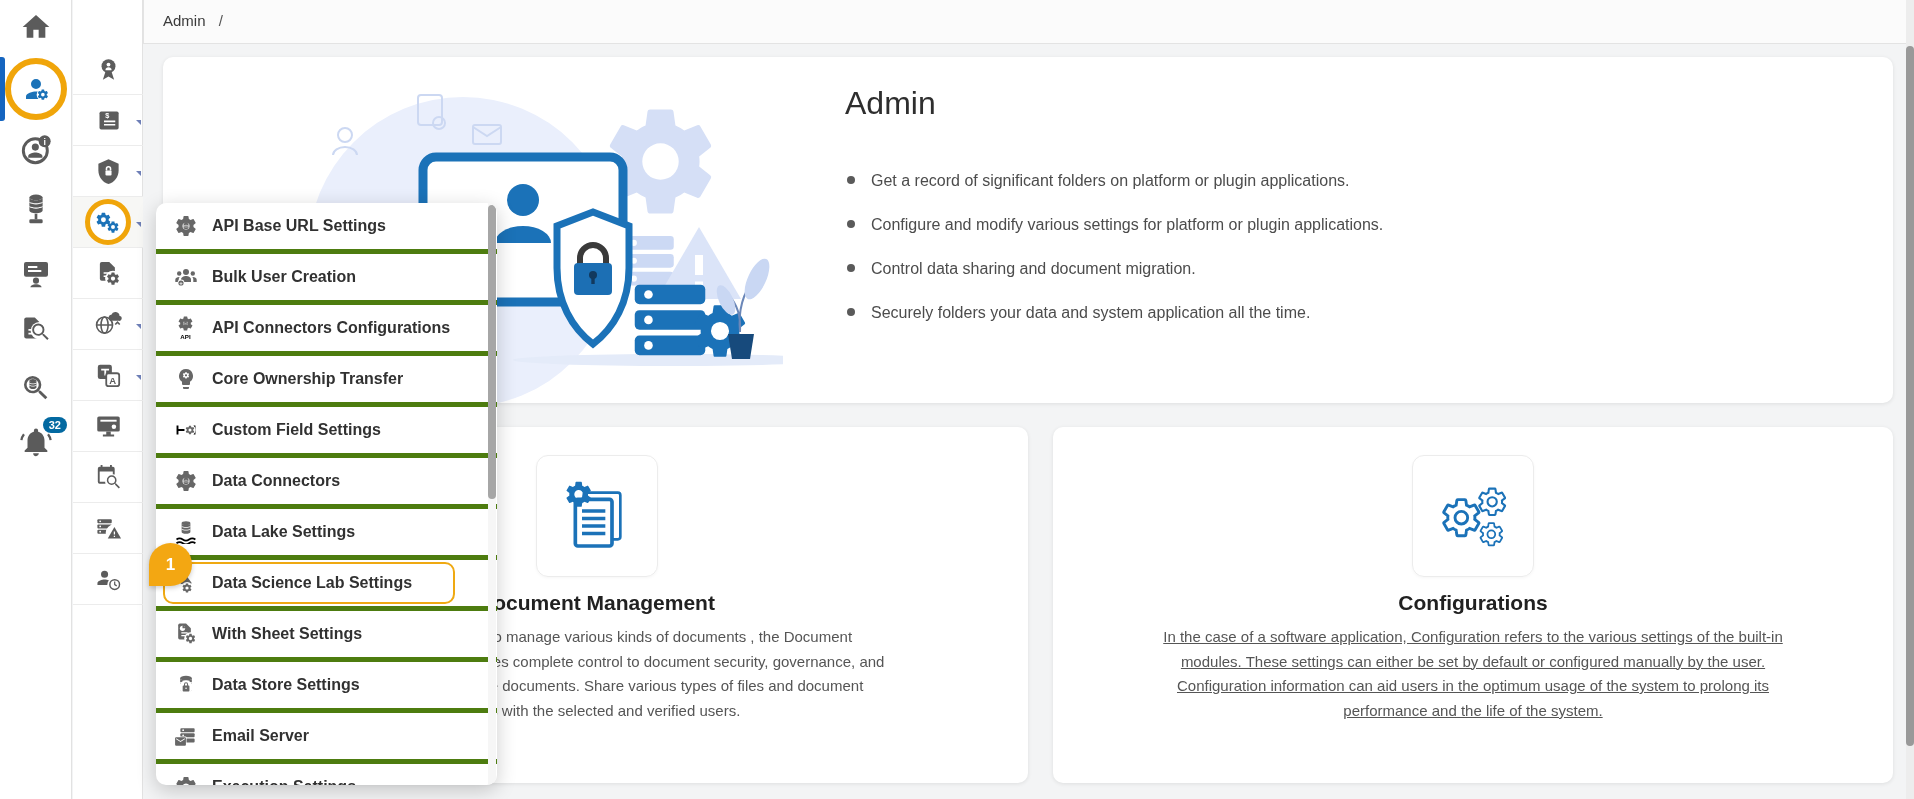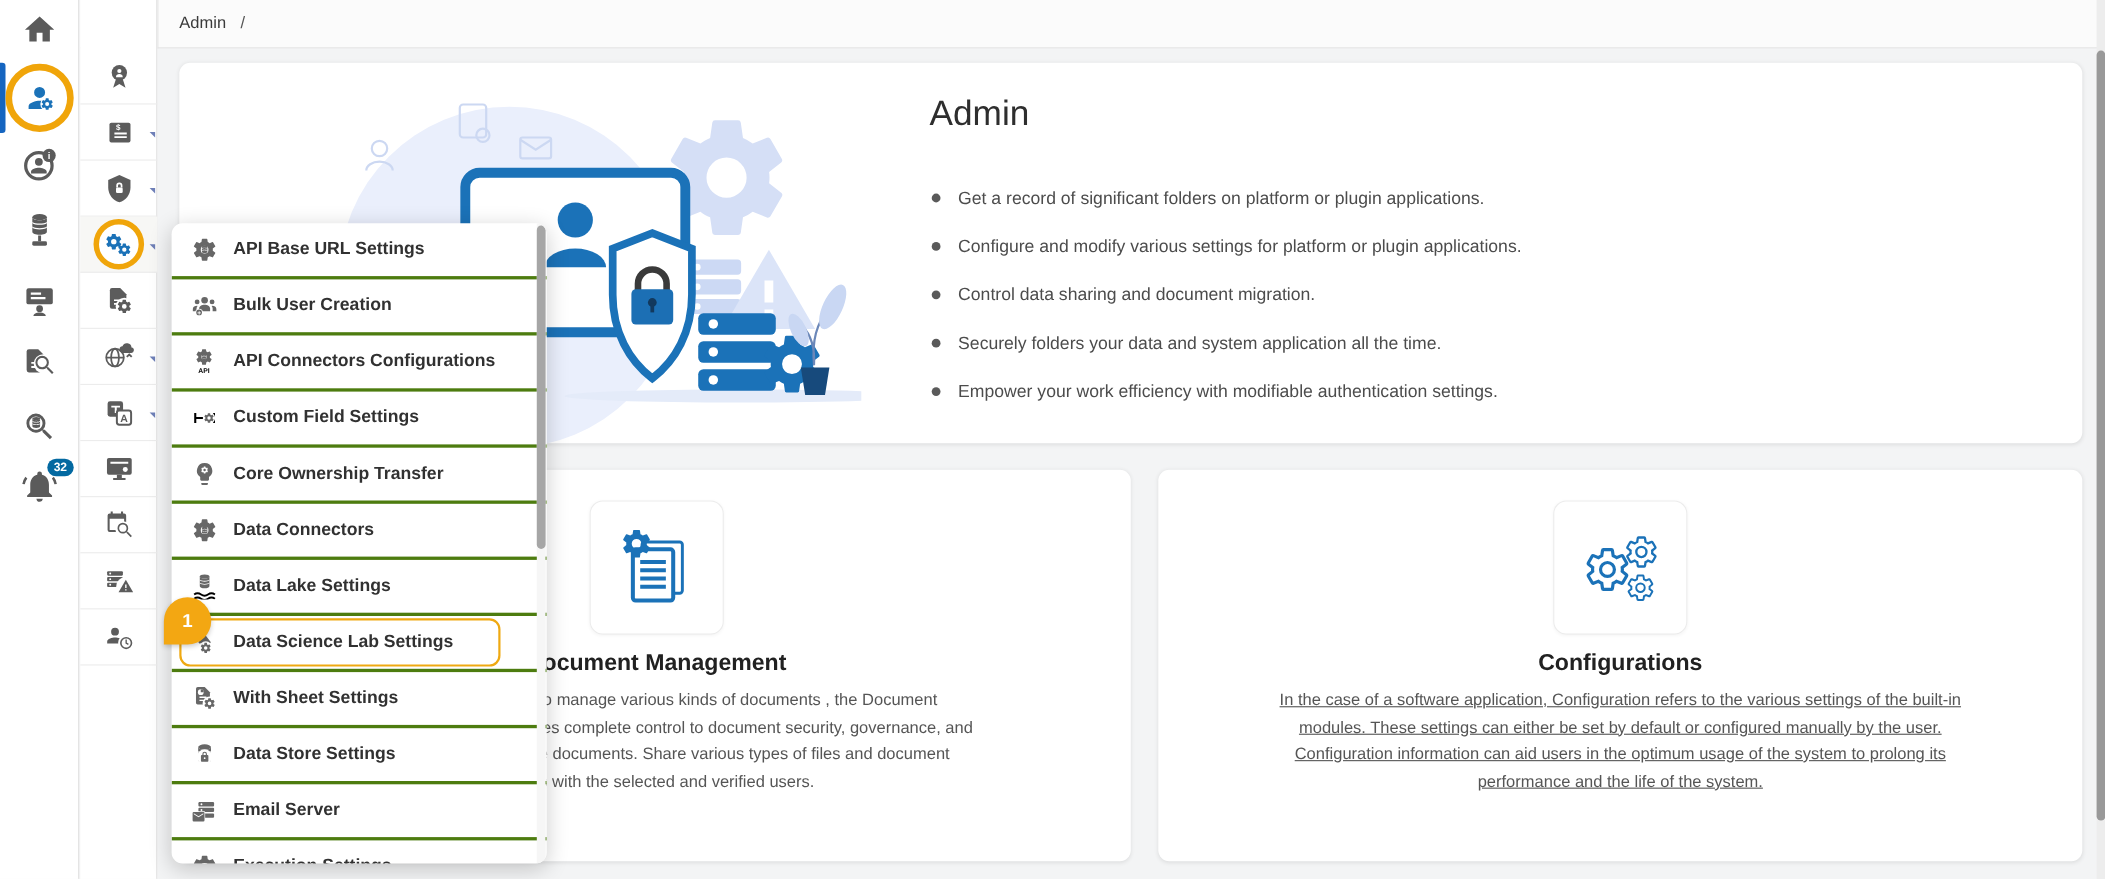--- a/index.html
+++ b/index.html
@@ -65,21 +65,21 @@
   .card-title { margin-top:14px; font-size:21px; font-weight:600; color:#212121; }
   .card-desc { margin:10px auto 0; font-size:15px; line-height:24.5px; color:#555; }
   .dmcard .card-desc { width:580px; }
   .cfcard .card-desc { width:650px;text-decoration:underline; }
 
   
   .menu { position:absolute; left:156px; top:203px; width:341px; height:582px;
     background:#fff; border-radius:10px; overflow:hidden; z-index:50;
     box-shadow:0 5px 20px rgba(0,0,0,.2); }
   .mi { position:relative; height:51px; display:flex; align-items:center;
-    padding-left:18px; border-bottom:3px solid #4d7c0f; cursor:pointer; }
+    padding-left:18px; border-bottom:5px solid #4d7c0f; cursor:pointer; }
   .mi svg { width:24px; height:24px; fill:#676767; flex:0 0 24px; }
   .mi span { margin-left:14px; font-size:16px; font-weight:600; color:#313131; }
   .mi.hl::after { content:""; position:absolute; left:7px; right:42px; top:2px;
     bottom:2px; border:2px solid #efa912; border-radius:10px; pointer-events:none; }
   .mtrack { position:absolute; right:1px; top:0; bottom:0; width:8px; background:#f6f6f6; }
   .mthumb { position:absolute; right:1px; top:2px; width:8px; height:294px;
     background:#a6a6a6; border-radius:4px; }
   .stepbadge { position:absolute; left:149px; top:543px; width:43px; height:43px;
     background:#f3a712; border-radius:50% 50% 50% 0; z-index:55; color:#fff;
     display:flex; align-items:center; justify-content:center; font-size:17px;
@@ -391,21 +391,20 @@
     <ellipse cx="534" cy="222" rx="9" ry="22" fill="#c9d7f3" transform="rotate(25 534 222)"></ellipse>
     <ellipse cx="503" cy="243" rx="7" ry="16" fill="#c9d7f3" transform="rotate(-25 503 243)"></ellipse>
   </svg>
   <div class="hero-text">
     <h1 class="hero-title">Admin</h1>
     <ul class="hero-bullets">
       <li>Get a record of significant folders on platform or plugin applications.</li>
       <li>Configure and modify various settings for platform or plugin applications.</li>
       <li>Control data sharing and document migration.</li>
       <li>Securely folders your data and system application all the time.</li>
-      <li>Empower your work efficiency with modifiable authentication settings.</li>
     </ul>
   </div>
 </section>
 
 <section class="card dmcard">
   <div class="iconbox">
     <svg viewBox="0 0 48 48">
       <rect x="16" y="10" width="22" height="28" rx="1.5"></rect>
       <rect x="11" y="14" width="22" height="28" rx="1.5" fill="#fff" stroke="#1b72b8" stroke-width="2.2"></rect>
       <path d="M15 21h14M15 25.5h14M15 30h14M15 34.5h14" stroke-width="2.2"></path>
@@ -448,32 +447,32 @@
   <div class="mi">
     <svg viewBox="0 0 24 24">
         <use href="#s-gear" x="3" y="-1" width="17" height="17"></use>
         <use href="#s-db" x="7.8" y="3.5" width="7.5" height="7.5"></use>
         <text x="11.5" y="22.5" font-size="6.2" font-weight="bold" text-anchor="middle" fill="currentColor" font-family="Liberation Sans, sans-serif">API</text>
       </svg>
     <span>API Connectors Configurations</span>
   </div>
   <div class="mi">
     <svg viewBox="0 0 24 24">
+        <use href="#s-bulb"></use>
+        <use href="#s-gear" x="8.2" y="4.5" width="7.6" height="7.6" fill="#fff"></use>
+      </svg>
+    <span>Core Ownership Transfer</span>
+  </div>
+  <div class="mi">
+    <svg viewBox="0 0 24 24">
         <path d="M3.5 7.5v9M20.5 7.5v9M3.5 12h8" fill="none" stroke="currentColor" stroke-width="1.9"></path>
         <circle cx="16" cy="12" r="5.6" fill="#fff"></circle>
         <use href="#s-gear" x="10.8" y="6.8" width="10.4" height="10.4"></use>
       </svg>
     <span>Custom Field Settings</span>
-  </div>
-  <div class="mi">
-    <svg viewBox="0 0 24 24">
-        <use href="#s-bulb"></use>
-        <use href="#s-gear" x="8.2" y="4.5" width="7.6" height="7.6" fill="#fff"></use>
-      </svg>
-    <span>Core Ownership Transfer</span>
   </div>
   <div class="mi">
     <svg viewBox="0 0 24 24">
         <use href="#s-gear"></use>
         <use href="#s-db" x="7.8" y="7.3" width="8.5" height="8.5"></use>
       </svg>
     <span>Data Connectors</span>
   </div>
   <div class="mi">
     <svg viewBox="0 0 24 24">

